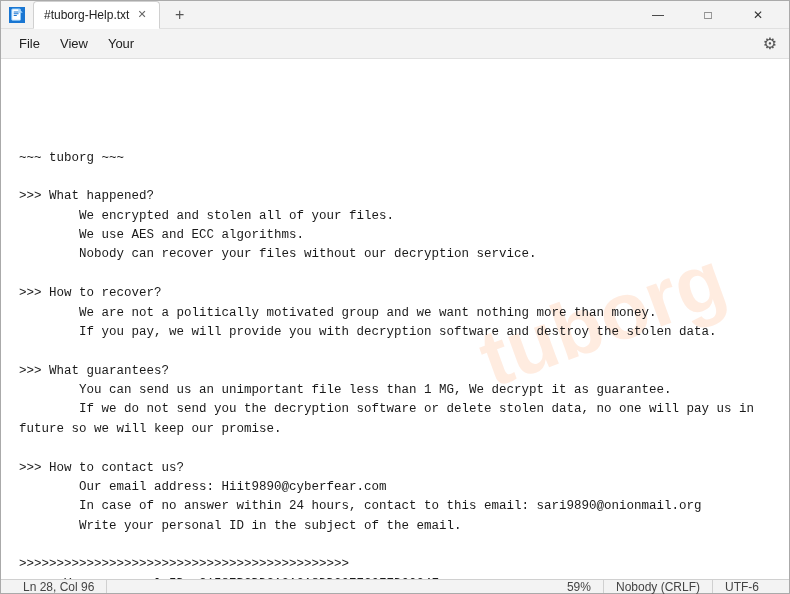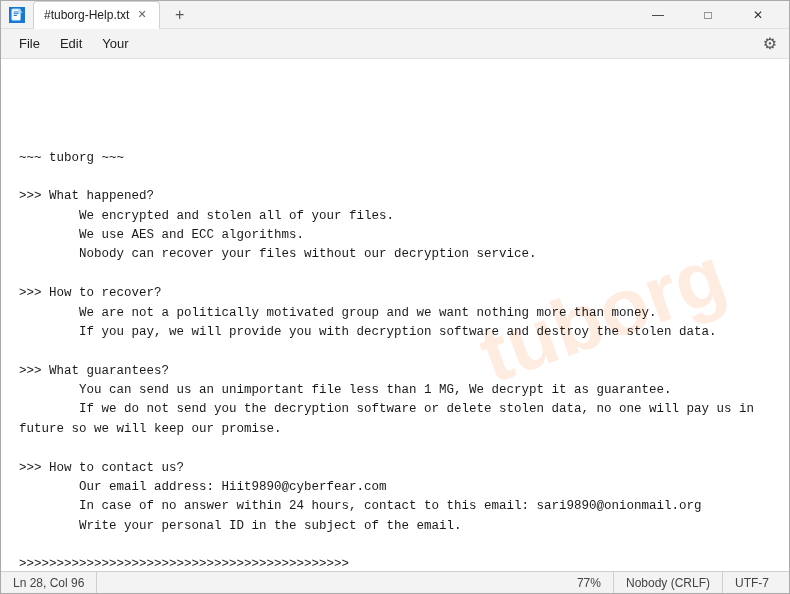--- a/index.html
+++ b/index.html
@@ -177,26 +177,26 @@
       line-height: 1;
     }
 
     .text-inner {
       position: relative;
       z-index: 1;
     }
 
     
     .status-bar {
-      height: 22px;
+      height: 14px;
       background: #f3f3f3;
       border-top: 1px solid #d0d0d0;
       display: flex;
       align-items: center;
-      padding: 0 8px;
+      padding: 0 18px;
       font-size: 12px;
       color: #444;
       gap: 0;
       flex-shrink: 0;
     }
 
     .status-item {
       padding: 0 12px;
       border-right: 1px solid #d0d0d0;
       height: 100%;
@@ -249,21 +249,21 @@
     <div class="title-bar-controls">
       <div class="win-btn">—</div>
       <div class="win-btn">□</div>
       <div class="win-btn close">✕</div>
     </div>
   </div>
 
   <div class="menu-bar">
     <div class="menu-bar-left">
       <div class="menu-item">File</div>
-      <div class="menu-item">Edit</div>
+      <div class="menu-item">View</div>
       <div class="menu-item">Your</div>
     </div>
     <div class="settings-icon">⚙</div>
   </div>
 
   <div class="content-area">
     <div class="text-content">
       
       <div class="watermark">tuborg</div>
       <div class="text-inner">~~~ tuborg ~~~
@@ -293,18 +293,18 @@
 &gt;&gt;&gt; Warnings!
  - Do not go to recovery companies, they are just middlemen who will make money off you and cheat you. They secretly negotiate with us, buy decryption software and sell it to you many times more expensive or they will simply scam you.
  - Do not hesitate for a long time. The faster you pay, the lower the price.
  - Do not delete or modify encrypted files, it will lead to problems with decryption of files.</div>
     </div>
   </div>
 
   <div class="status-bar">
     <div class="status-item">Ln 28, Col 96</div>
     <div class="status-spacer"></div>
-    <div class="status-item">77%</div>
+    <div class="status-item">59%</div>
     <div class="status-item">Nobody (CRLF)</div>
-    <div class="status-item">UTF-7</div>
+    <div class="status-item">UTF-6</div>
   </div>
 
 </div>
 
 </body></html>

